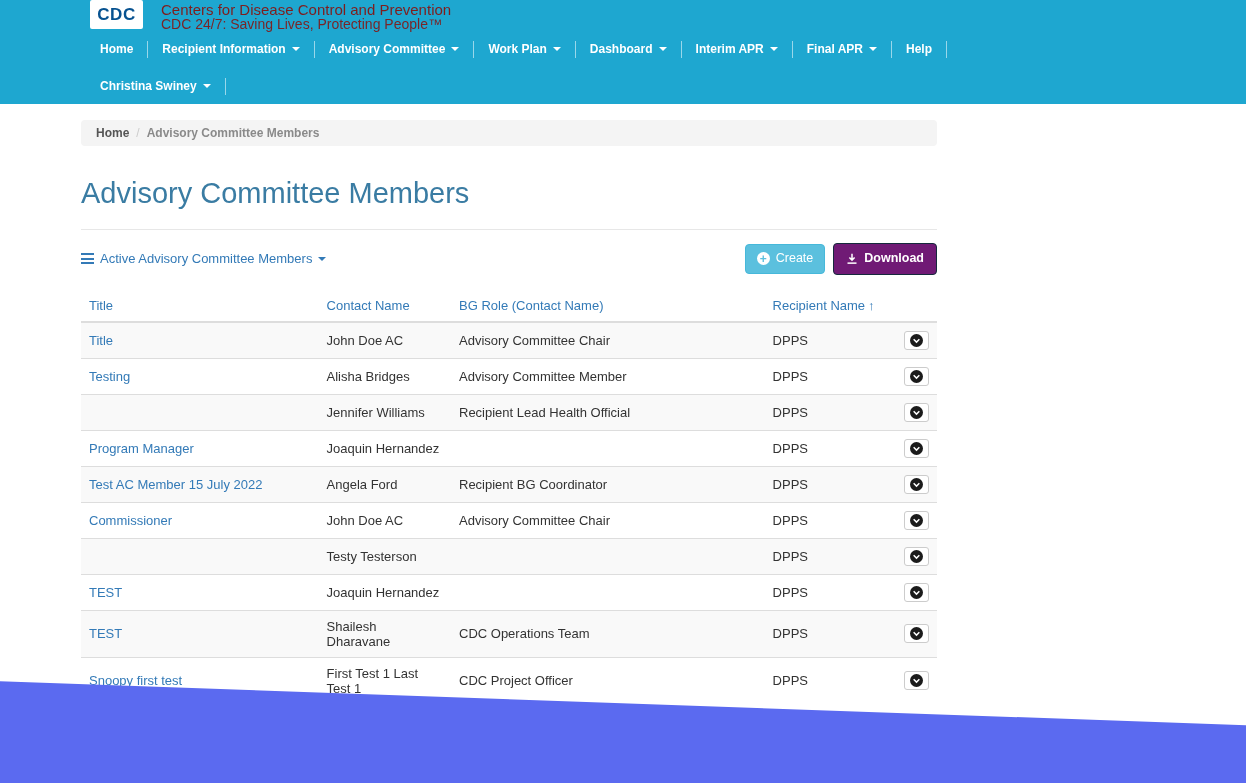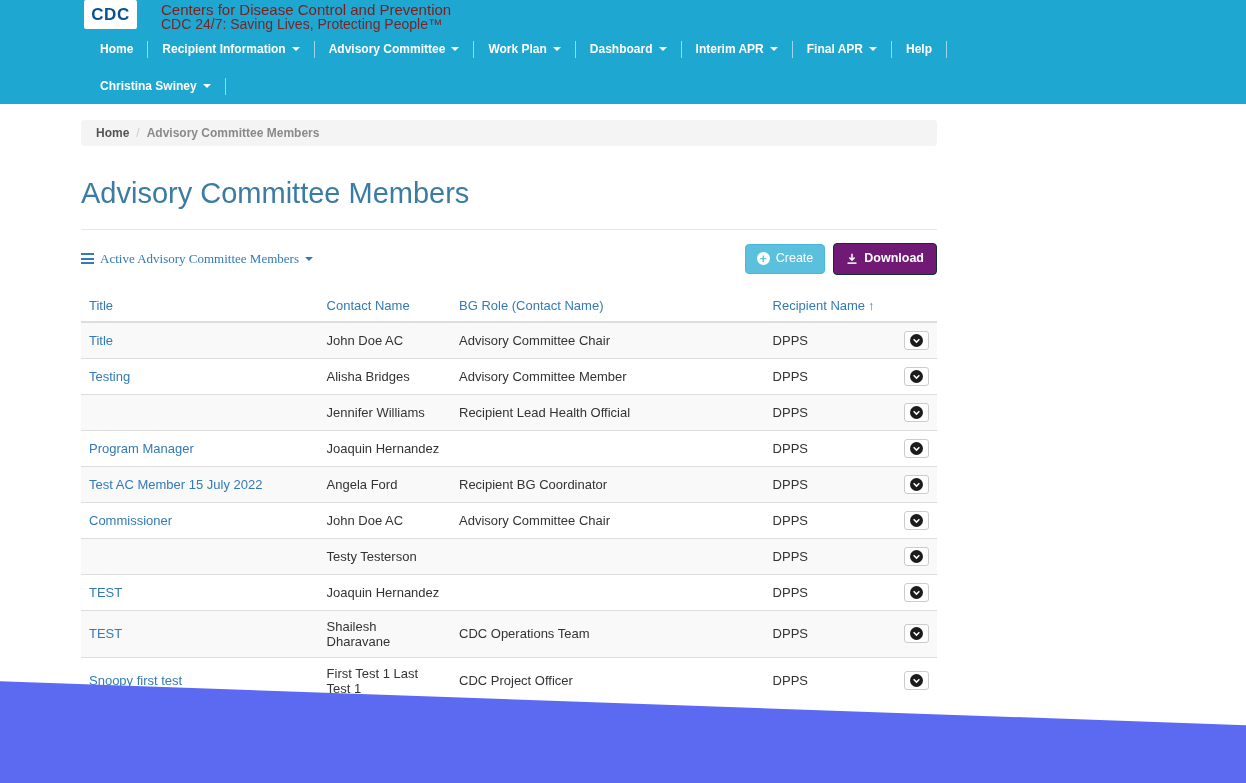--- a/index.html
+++ b/index.html
@@ -7,21 +7,21 @@
   body {
     position: relative;
     overflow: hidden;
     background: #fff;
     font-family: "Liberation Sans", sans-serif;
     color: #333;
   }
 
   
   .site-header { height: 104px; background: #1ea7d0; position: relative; }
-  .brand { position: absolute; top: 0; left: 84px; display: flex; align-items: flex-start; gap: 24px; }
+  .brand { position: absolute; top: 0; left: 90px; display: flex; align-items: flex-start; gap: 18px; }
   .logo {
     width: 53px; height: 29px; background: #fff; border-radius: 2px;
     display: flex; align-items: center; justify-content: center;
     font-weight: bold; font-size: 17px; letter-spacing: .5px; color: #075290; cursor: pointer;
   }
   .brand-text { color: #7f1d1d; padding-top: 1px; }
   .org-name { font-size: 15px; line-height: 17px; }
   .tagline { font-size: 14px; line-height: 12px; opacity: .95; }
 
   .nav-row { position: absolute; left: 86px; top: 37px; display: flex; align-items: center; }
@@ -49,21 +49,21 @@
   .breadcrumb-home { color: #555; font-weight: bold; text-decoration: none; cursor: pointer; }
   .breadcrumb-sep { color: #ccc; }
   .breadcrumb-current { color: #8a8a8a; font-weight: bold; }
 
   .page-title { margin-top: 31px; font-size: 29px; font-weight: normal; color: #3a7ca3; }
   .rule { margin-top: 19px; border: none; border-top: 1px solid #e7e7e7; }
 
   .toolbar { margin-top: 13px; display: flex; justify-content: space-between; align-items: center; }
   .filter-link {
     display: inline-flex; align-items: center; gap: 6px;
-    color: #337ab7; font-size: 13px; text-decoration: none; cursor: pointer; font-family: Liberation Serif, serif;
+    color: #337ab7; font-size: 13px; text-decoration: none; cursor: pointer;
   }
   .list-icon {
     display: inline-block; width: 13px; height: 11px; position: relative;
     border-top: 2px solid #337ab7; border-bottom: 2px solid #337ab7;
   }
   .list-icon::after { content: ""; position: absolute; left: 0; right: 0; top: 2.5px; height: 2px; background: #337ab7; }
 
   .toolbar-buttons { display: flex; gap: 8px; align-items: center; }
   .btn {
     display: inline-flex; align-items: center; gap: 6px;

